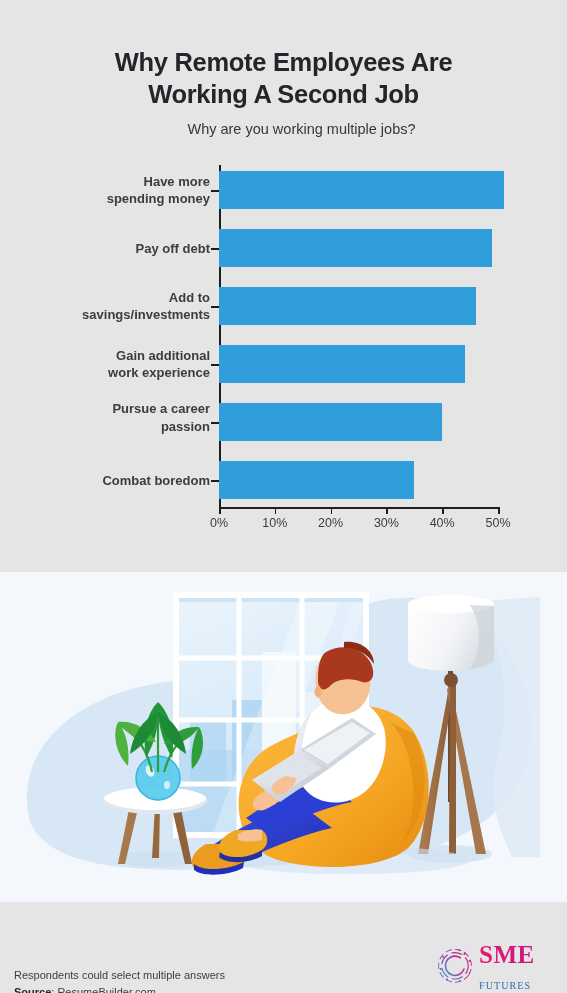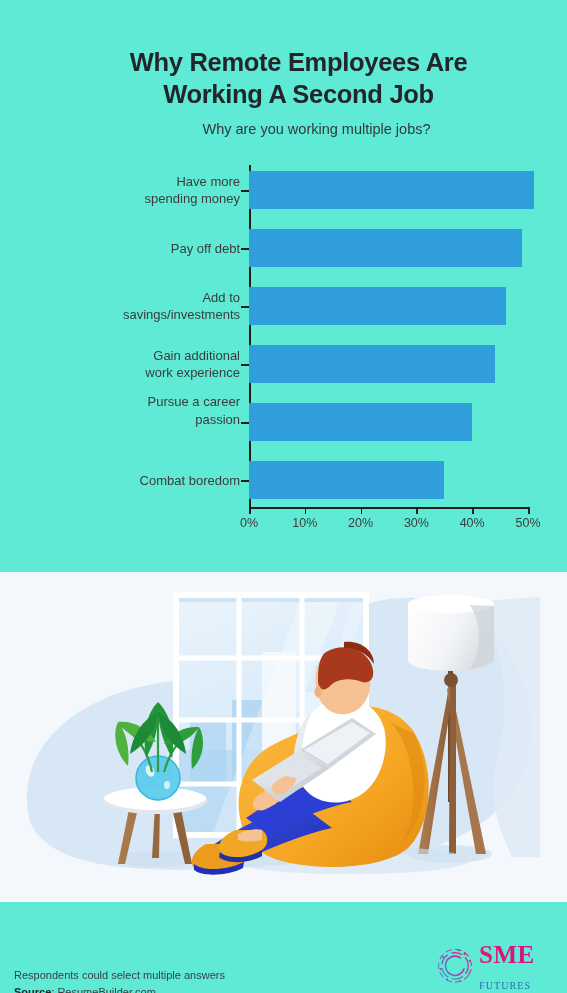--- a/index.html
+++ b/index.html
@@ -2,39 +2,39 @@
 <html><head>
 <meta charset="utf-8">
 <style>
   * { box-sizing: border-box; margin: 0; padding: 0; }
   html, body {
     width: 567px; height: 993px;
     background: #f4f7fb;
     font-family: "Liberation Sans", sans-serif;
     overflow: hidden;
   }
-  .page { position: relative; width: 567px; height: 993px; background: #5eead4; padding-left: 30px; }
+  .page { position: relative; width: 567px; height: 993px; background: #e5e5e5; }
 
   
   .header { padding-top: 46px; text-align: center; }
   .title {
     font-size: 25.5px; font-weight: bold; color: #22262b;
     line-height: 1.26; letter-spacing: -0.3px;
   }
   .subtitle {
     margin-top: 11px; font-size: 14.5px; color: #33383e; font-weight: 400; margin-left: 36px;
   }
 
   
   .chart { position: relative; width: 567px; height: 380px; margin-top: 22px; }
   .chart-inner { position: absolute; left: 0; top: 0; width: 567px; height: 380px; }
 
   .cat-label {
     position: absolute; right: 0; width: 185px; text-align: right;
-    font-size: 13px; color: #3c3c3c; line-height: 1.33;
+    font-size: 13px; color: #3c3c3c; line-height: 1.33; font-weight: bold;
   }
   .labels-col { position: absolute; left: 25px; top: 0; width: 185px; height: 350px; }
 
   .axis-line {
     position: absolute; left: 219px; top: 6px; width: 1.6px; height: 342px;
     background: #1d1d1d;
   }
   .axis-base {
     position: absolute; left: 219px; top: 348px; width: 279px; height: 1.6px;
     background: #1d1d1d;
@@ -105,21 +105,21 @@
             <div>Add to</div>
             <div>savings/investments</div>
           </div>
           <div class="cat-label" style="top: 80.35px;">
             <div>Pay off debt</div>
           </div>
           <div class="cat-label" style="top: 187.7px;">
             <div>Gain additional</div>
             <div>work experience</div>
           </div>
-          <div class="cat-label" style="top: 234px;">
+          <div class="cat-label" style="top: 241px;">
             <div>Pursue a career</div>
             <div>passion</div>
           </div>
           <div class="cat-label" style="top: 312.35px;">
             <div>Combat boredom</div>
           </div>
         </div>
       <div id="bars-layer">
           <div class="bar" style="left: 219px; top: 12px; width: 284.58px; height: 38px; background: rgb(47, 158, 219);"></div>
           <div class="tick-y" style="top: 31px;"></div>

